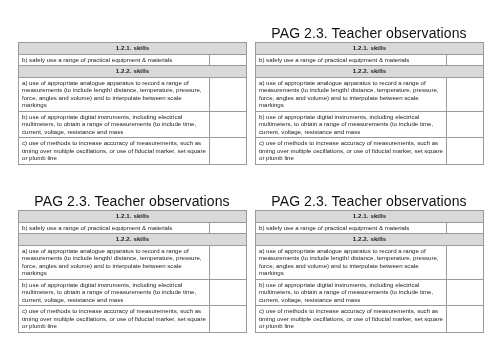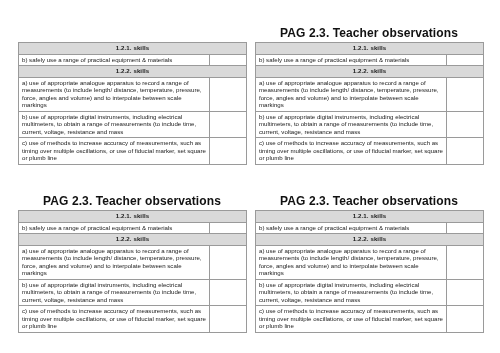--- a/index.html
+++ b/index.html
@@ -26,22 +26,22 @@
   .page-block {
     position: absolute;
     width: 228px;
   }
   .page-block.col-left  { left: 18px; }
   .page-block.col-right { left: 255px; }
   .page-block.row-top    { top: 28px; }
   .page-block.row-bottom { top: 196px; }
 
   .block-title {
-    font-size: 12px;
-    font-weight: bold;
+    font-size: 14px;
+    font-weight: normal;
     text-align: center;
     letter-spacing: 0.1px;
     line-height: 10px;
     height: 11px;
     margin-bottom: 3px;
     white-space: nowrap;
     color: #111111;
   }
   .block-title.is-hidden { visibility: hidden; }
 

